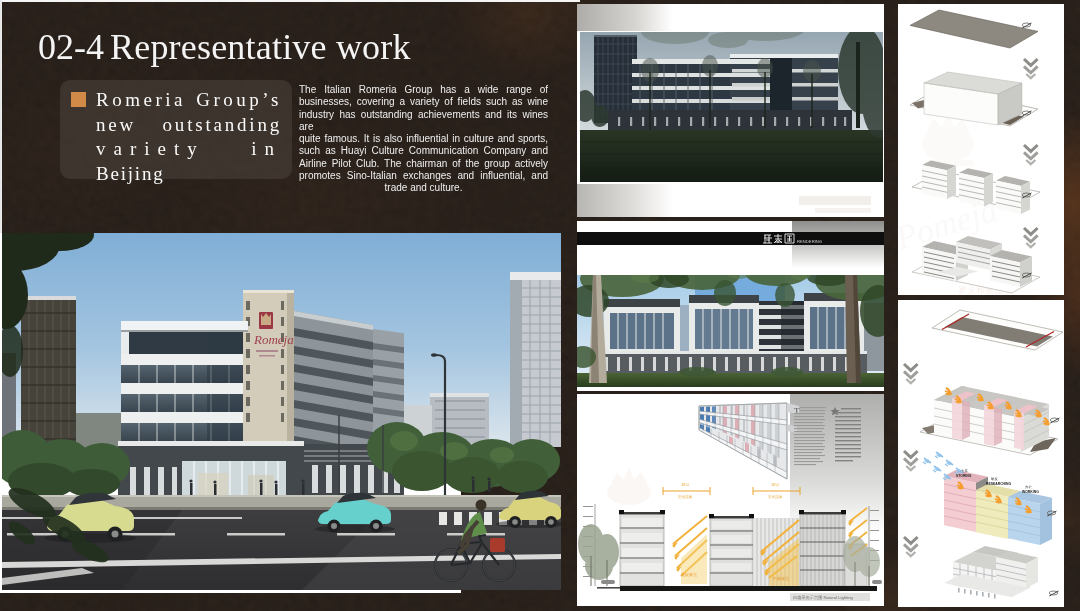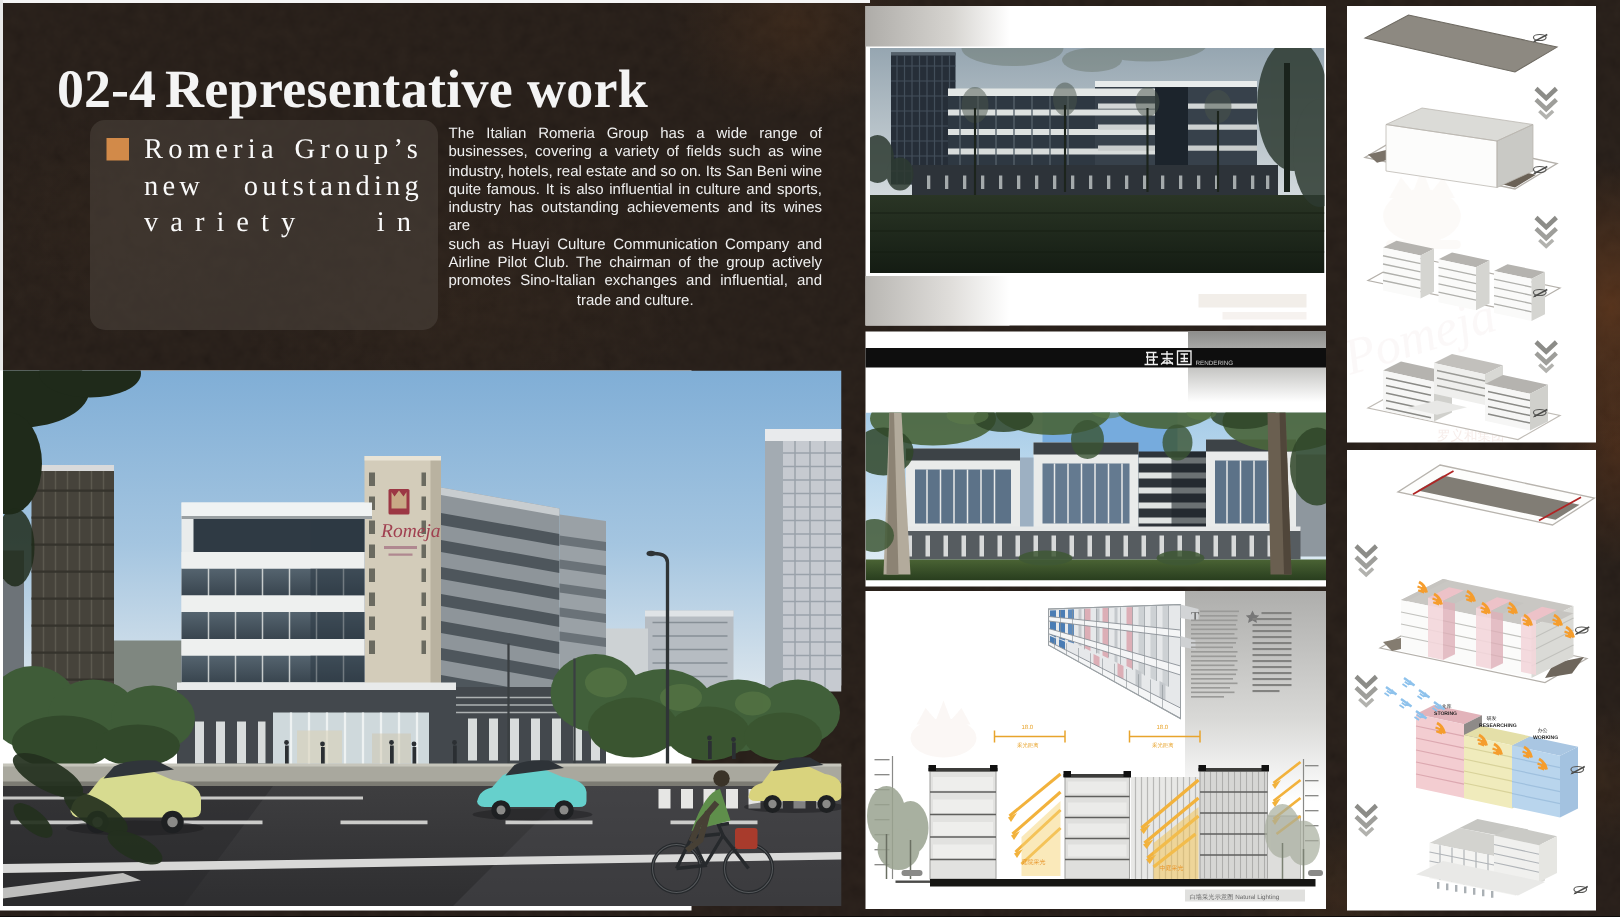--- a/index.html
+++ b/index.html
@@ -11,25 +11,25 @@
     radial-gradient(70px 110px at 1078px 300px, rgba(96,48,20,0.5), rgba(0,0,0,0) 70%),
     radial-gradient(120px 90px at 530px 15px, rgba(70,42,22,0.45), rgba(0,0,0,0) 70%),
     radial-gradient(220px 130px at 310px 200px, rgba(48,34,24,0.32), rgba(0,0,0,0) 70%),
     radial-gradient(160px 110px at 80px 150px, rgba(42,30,22,0.4), rgba(0,0,0,0) 70%),
     radial-gradient(100px 80px at 890px 600px, rgba(70,44,26,0.4), rgba(0,0,0,0) 70%),
     radial-gradient(90px 70px at 1060px 520px, rgba(64,38,22,0.4), rgba(0,0,0,0) 70%),
     linear-gradient(#1d1613,#1d1613);}
   #topline{position:absolute;left:0;top:0;width:580px;height:2px;background:#f5f5f5;}
   #leftline{position:absolute;left:0;top:0;width:2px;height:248px;background:#e8e8e8;}
   
-  #title{position:absolute;left:38px;top:40px;color:#f4f4f4;
-    font-family:"Liberation Serif",serif;font-size:36px;line-height:38px;white-space:nowrap;font-weight:bold;}
+  #title{position:absolute;left:38px;top:28px;color:#f4f4f4;
+    font-family:"Liberation Serif",serif;font-size:36px;line-height:38px;white-space:nowrap;}
   #t2{margin-left:6px;letter-spacing:0.2px;}
   
-  #hbox{position:absolute;left:60px;top:80px;width:232px;height:140px;
+  #hbox{position:absolute;left:60px;top:80px;width:232px;height:99px;
     background:rgba(74,65,59,0.6);border-radius:10px;}
   #bullet{position:absolute;left:11px;top:12px;width:15px;height:15px;background:#d28a49;}
   .hline{position:absolute;left:36px;width:186px;color:#fafafa;font-family:"Liberation Serif",serif;
     font-size:19px;white-space:nowrap;}
   .just{text-align:justify;text-align-last:justify;}
   
   #para{position:absolute;left:299px;top:84px;width:249px;color:#efefef;
     font-size:10px;line-height:12.3px;}
   #para div{width:249px;white-space:nowrap;text-align:center;}
   #para div.j{text-align:justify;text-align-last:justify;white-space:normal;}
@@ -50,35 +50,35 @@
   <div id="topline"></div>
   <div id="leftline"></div>
 
   <div id="title"><span id="t1">02-4</span><span id="t2">Representative work</span></div>
 
   <div id="hbox">
     <div id="bullet"></div>
     <div class="hline just" style="top:9px;letter-spacing:3.5px;">Romeria Group’s</div>
     <div class="hline just" style="top:33.5px;letter-spacing:2.8px;">new outstanding</div>
     <div class="hline just" style="top:58px;letter-spacing:8px;">variety in</div>
+    <div class="hline" style="top:82.5px;letter-spacing:1.8px;">Beijing</div>
   </div>
 
   <div id="para">
     <div class="j">The Italian Romeria Group has a wide range of</div>
     <div class="j">businesses, covering a variety of fields such as wine</div>
-    <div class="j">industry, hotels, real estate and so on. Its San Beni wine</div>
+    <div class="j">industry has outstanding achievements and its wines are</div>
     <div class="j">quite famous. It is also influential in culture and sports,</div>
-    <div class="j">industry has outstanding achievements and its wines are</div>
     <div class="j">such as Huayi Culture Communication Company and</div>
     <div class="j">Airline Pilot Club. The chairman of the group actively</div>
     <div class="j">promotes Sino-Italian exchanges and influential, and</div>
     <div>trade and culture.</div>
   </div>
 
-  <div class="wpanel" id="photoL" style="left:0;top:247px;width:461px;height:360px;">
+  <div class="wpanel" id="photoL" style="left:0;top:233px;width:461px;height:360px;">
   <svg width="559" height="357" viewBox="0 0 559 357" style="position:absolute;left:2px;top:0;">
     <defs>
       <linearGradient id="sky" x1="0" y1="0" x2="0" y2="1">
         <stop offset="0" stop-color="#80aed6"></stop>
             <stop offset="0.55" stop-color="#a4c5e0"></stop>
             <stop offset="1" stop-color="#d9e4ec"></stop>
       </linearGradient>
       <linearGradient id="road" x1="0" y1="0" x2="0" y2="1">
         <stop offset="0" stop-color="#3e3e40"></stop>
             <stop offset="1" stop-color="#2e2e30"></stop>

